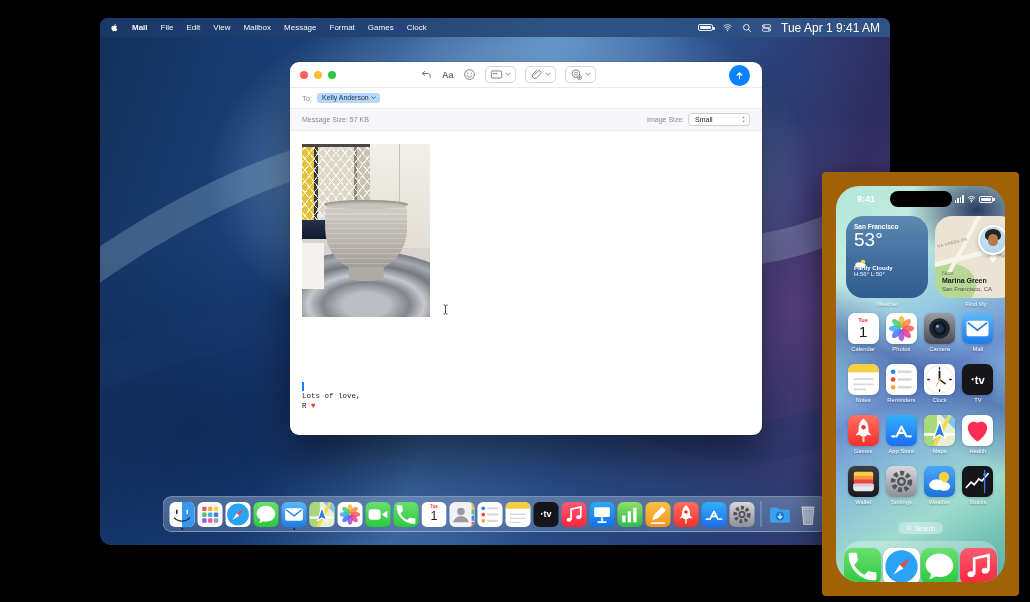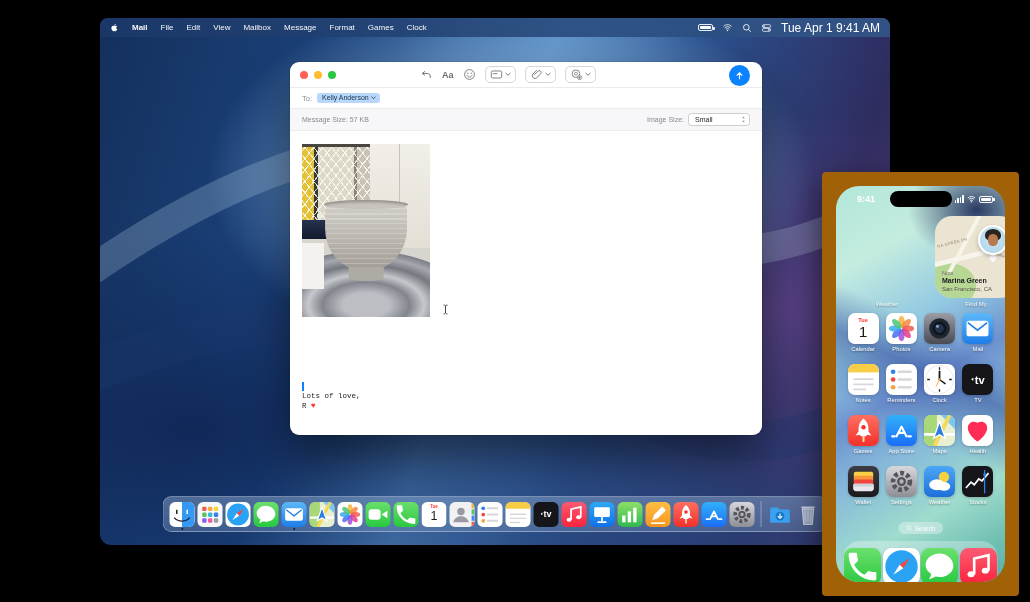--- a/index.html
+++ b/index.html
@@ -565,20 +565,31 @@
             <i style="height:6px"></i>
             <i style="height:7.5px"></i>
           </span>
         <svg width="9" height="8" viewBox="0 0 24 22">
             <path d="M2.8 7.5C8 2.8 16 2.8 21.2 7.5M5.8 11.3C9.5 8.1 14.5 8.1 18.2 11.3M8.8 15c1.9-1.6 4.5-1.6 6.4 0" fill="none" stroke="#fff" stroke-width="2.4" stroke-linecap="round"></path>
             <circle cx="12" cy="18.6" r="2" fill="#fff"></circle>
           </svg>
         <span class="pbatt"></span>
       </span>
 
+      <div class="widget w-weather">
+        <div class="ww-city">San Francisco</div>
+        <div class="ww-temp">53°</div>
+        <div class="ww-cloudicon"><svg width="13" height="9" viewBox="0 0 26 18">
+              <circle cx="18" cy="6" r="4.5" fill="#ffd23e"></circle>
+              <ellipse cx="10" cy="11.5" rx="7.5" ry="5.2" fill="#fff"></ellipse>
+              <ellipse cx="17.5" cy="13" rx="6" ry="4.2" fill="#fff"></ellipse>
+            </svg></div>
+        <div class="ww-cond">Partly Cloudy</div>
+        <div class="ww-hilo">H:56° L:50°</div>
+      </div>
 
       <div class="widget w-findmy">
         <div class="fm-green"></div>
         <div class="fm-road1"></div>
         <div class="fm-road2"></div>
         <div class="fm-street1">NA GREEN DR</div>
         <div class="fm-street2">MARINA BLV</div>
         <div class="fm-pin"></div>
         <div class="fm-ava">
             <div class="fm-hair"></div>

